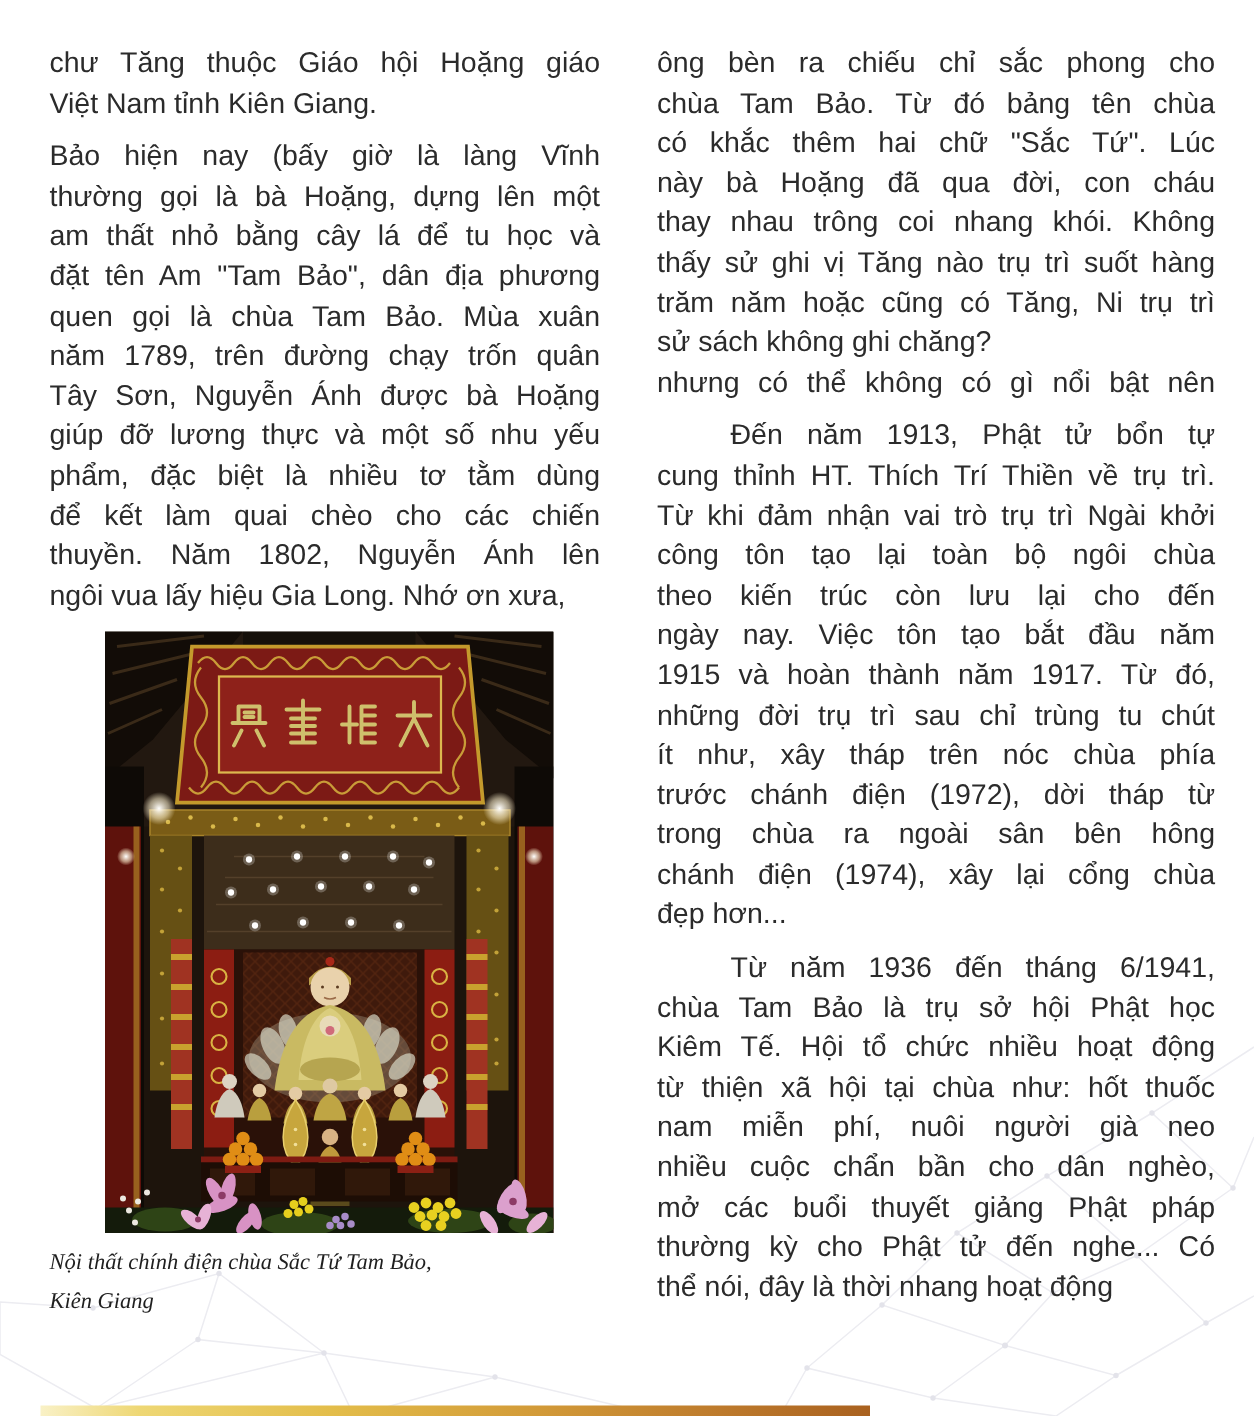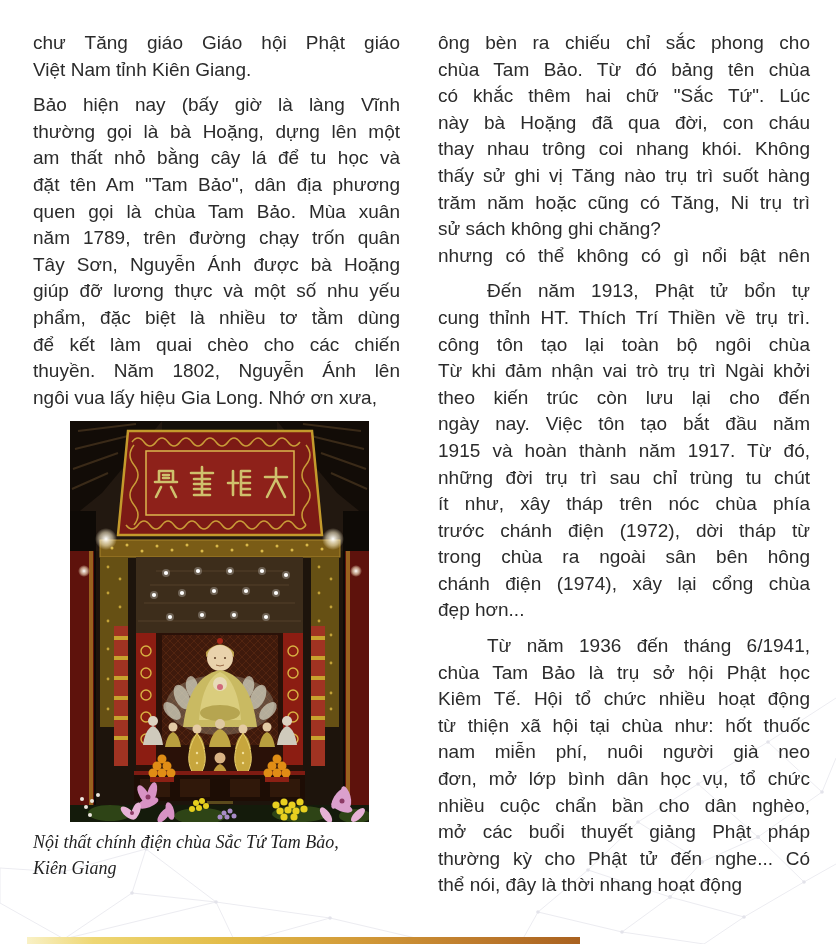--- a/index.html
+++ b/index.html
@@ -15,21 +15,21 @@
   .para{margin:0 0 9px 0;}
   .para:last-child{margin-bottom:0;}
   .line{line-height:26.6px;text-align:justify;text-align-last:justify;}
   .line.last{text-align-last:left;}
   .para.indent .line.first{padding-left:49px;}
   figure{margin:10px 0 0 37px;padding:0;}
   .photo{display:block;width:299px;height:401px;}
   figcaption{
     margin:7px 0 0 -37px;
     font-family:"Liberation Serif",serif;font-style:italic;
-    font-size:18px;line-height:26px;color:#1f1f1f;
+    font-size:15px;line-height:26px;color:#1f1f1f;
   }
   .accent-bar{
     position:absolute;left:27px;bottom:0;width:553px;height:7px;z-index:1;
     background:linear-gradient(90deg,#f9f1c6 0%,#eed774 12%,#e3bd4a 35%,#d29a38 60%,#bd7a2c 82%,#a9611f 100%);
   }
 </style>
 </head>
 <body>
 
 <div class="page">
@@ -58,21 +58,21 @@
         <circle cx="670" cy="897" r="2"></circle>
       <circle cx="744" cy="917" r="1.8"></circle>
         <circle cx="804" cy="882" r="1.8"></circle>
         <circle cx="622" cy="932" r="1.8"></circle>
     </g>
   </svg>
 
   <div class="col col-left">
     <div>
         <div class="para">
-          <div class="line first">chư Tăng giáo Giáo hội Phật giáo</div>
+          <div class="line first">chư Tăng thuộc Giáo hội Hoặng giáo</div>
           <div class="line last">Việt Nam tỉnh Kiên Giang.</div>
         </div>
         <div class="para indent">
           <div class="line">Bảo hiện nay (bấy giờ là làng Vĩnh</div>
           <div class="line">thường gọi là bà Hoặng, dựng lên một</div>
           <div class="line">am thất nhỏ bằng cây lá để tu học và</div>
           <div class="line">đặt tên Am "Tam Bảo", dân địa phương</div>
           <div class="line">quen gọi là chùa Tam Bảo. Mùa xuân</div>
           <div class="line">năm 1789, trên đường chạy trốn quân</div>
           <div class="line">Tây Sơn, Nguyễn Ánh được bà Hoặng</div>
@@ -438,39 +438,38 @@
         <div class="line">này bà Hoặng đã qua đời, con cháu</div>
         <div class="line">thay nhau trông coi nhang khói. Không</div>
         <div class="line">thấy sử ghi vị Tăng nào trụ trì suốt hàng</div>
         <div class="line">trăm năm hoặc cũng có Tăng, Ni trụ trì</div>
         <div class="line last">sử sách không ghi chăng?</div>
         <div class="line">nhưng có thể không có gì nổi bật nên</div>
       </div>
       <div class="para indent">
         <div class="line first">Đến năm 1913, Phật tử bổn tự</div>
         <div class="line">cung thỉnh HT. Thích Trí Thiền về trụ trì.</div>
+        <div class="line">Từ khi đảm nhận vai trò trụ trì Ngài khởi</div>
         <div class="line">công tôn tạo lại toàn bộ ngôi chùa</div>
-        <div class="line">Từ khi đảm nhận vai trò trụ trì Ngài khởi</div>
         <div class="line">theo kiến trúc còn lưu lại cho đến</div>
         <div class="line">ngày nay. Việc tôn tạo bắt đầu năm</div>
         <div class="line">1915 và hoàn thành năm 1917. Từ đó,</div>
         <div class="line">những đời trụ trì sau chỉ trùng tu chút</div>
         <div class="line">ít như, xây tháp trên nóc chùa phía</div>
         <div class="line">trước chánh điện (1972), dời tháp từ</div>
         <div class="line">trong chùa ra ngoài sân bên hông</div>
         <div class="line">chánh điện (1974), xây lại cổng chùa</div>
         <div class="line last">đẹp hơn...</div>
       </div>
       <div class="para indent">
         <div class="line first">Từ năm 1936 đến tháng 6/1941,</div>
         <div class="line">chùa Tam Bảo là trụ sở hội Phật học</div>
         <div class="line">Kiêm Tế. Hội tổ chức nhiều hoạt động</div>
         <div class="line">từ thiện xã hội tại chùa như: hốt thuốc</div>
         <div class="line">nam miễn phí, nuôi người già neo</div>
-        <div class="line">đơn, mở lớp bình dân học vụ, tổ chức</div>
         <div class="line">nhiều cuộc chẩn bần cho dân nghèo,</div>
         <div class="line">mở các buổi thuyết giảng Phật pháp</div>
         <div class="line">thường kỳ cho Phật tử đến nghe... Có</div>
         <div class="line last">thể nói, đây là thời nhang hoạt động</div>
       </div>
     </div>
 
   <div class="accent-bar"></div>
 </div>
 

